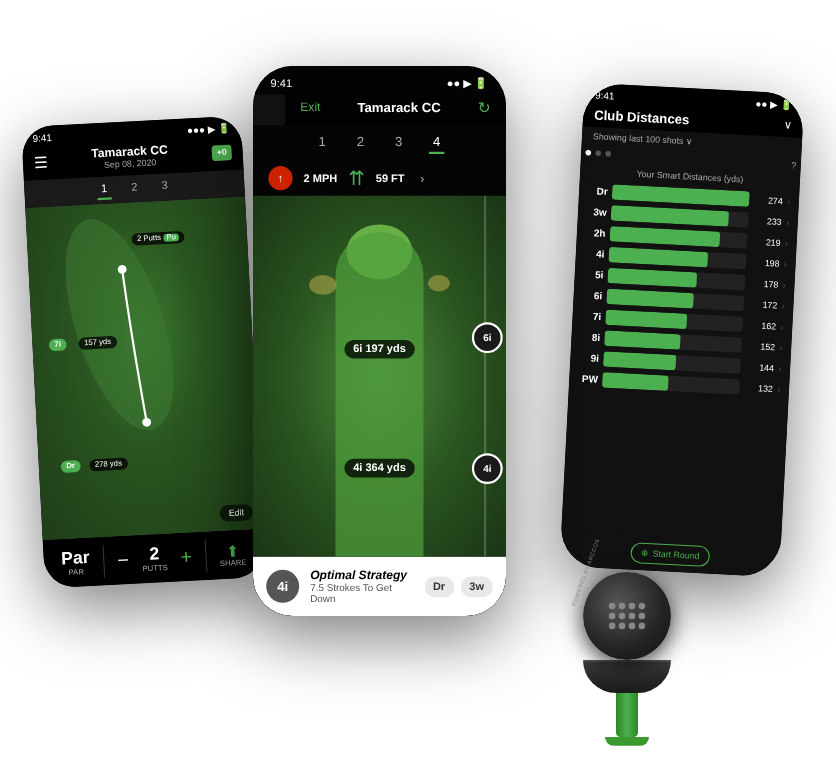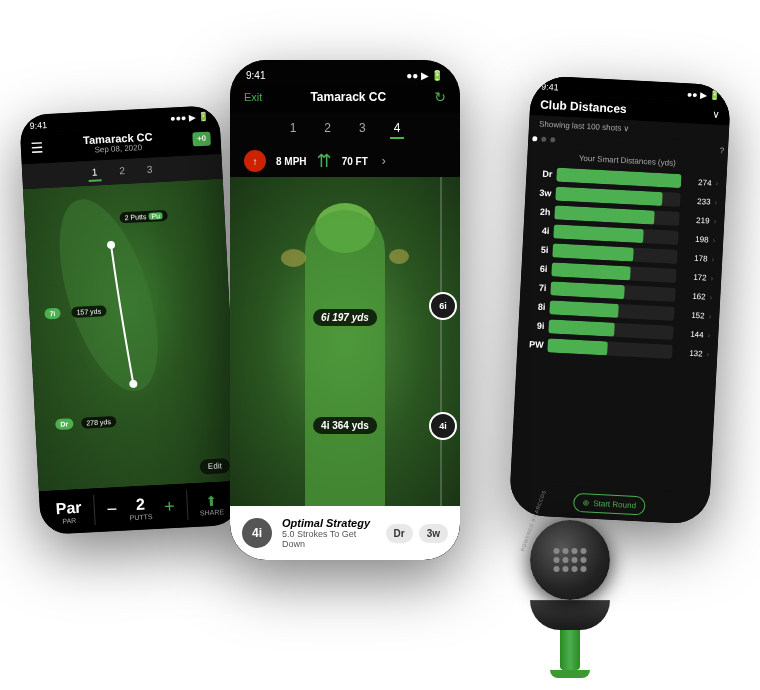--- a/index.html
+++ b/index.html
@@ -238,20 +238,21 @@
       font-size: 10px;
       color: #fff;
       background: rgba(0,0,0,0.8);
     }
     .phone-mid .app-header {
       background: rgba(0,0,0,0.85);
       padding: 4px 14px 8px;
       display: flex;
       justify-content: space-between;
       align-items: center;
+      margin-left: 29px;
     }
     .exit-btn {
       color: #4CAF50;
       font-size: 11px;
     }
     .mid-course-name {
       color: #fff;
       font-size: 12px;
       font-weight: 600;
     }
@@ -356,21 +357,20 @@
       top: 40%;
       left: 50%;
       transform: translateX(-50%);
       background: rgba(0,0,0,0.75);
       color: #fff;
       font-size: 10px;
       padding: 3px 8px;
       border-radius: 12px;
       white-space: nowrap;
       font-weight: 600;
-      font-style: italic;
     }
     .distance-badge-4i {
       position: absolute;
       bottom: 22%;
       left: 50%;
       transform: translateX(-50%);
       background: rgba(0,0,0,0.75);
       color: #fff;
       font-size: 10px;
       padding: 3px 8px;
@@ -706,43 +706,43 @@
         <span class="mid-hole-tab">2</span>
         <span class="mid-hole-tab">3</span>
         <span class="mid-hole-tab active">4</span>
       </div>
       <div class="wind-bar">
         <div class="wind-icon-wrap">
           <div class="wind-circle">
             <span style="color:#fff;font-size:10px;font-weight:700;">↑</span>
           </div>
         </div>
-        <span class="wind-text">8 MPH</span>
+        <span class="wind-text">2 MPH</span>
         <span class="wind-arrow">⇈</span>
-        <span class="wind-text">70 FT</span>
+        <span class="wind-text">59 FT</span>
         <span class="chevron-right-wind">›</span>
       </div>
       <div class="mid-map">
         <div class="green-circle"></div>
         <div class="hole-shape"></div>
         <div class="bunker1"></div>
         <div class="bunker2"></div>
         <div class="distance-badge-6i">6i  197 yds</div>
         <div class="distance-badge-4i">4i  364 yds</div>
 
         <div style="position:absolute;right:18px;top:0;bottom:0;width:2px;background:rgba(255,255,255,0.2);">
           <div style="position:absolute;top:35%;right:-15px;background:#1a1a1a;border:2px solid #fff;color:#fff;font-size:9px;font-weight:700;width:28px;height:28px;border-radius:50%;display:flex;align-items:center;justify-content:center;">6i</div>
           <div style="position:absolute;bottom:20%;right:-15px;background:#1a1a1a;border:2px solid #fff;color:#fff;font-size:9px;font-weight:700;width:28px;height:28px;border-radius:50%;display:flex;align-items:center;justify-content:center;">4i</div>
         </div>
       </div>
       <div class="strategy-bar">
         <div class="strategy-badge">4i</div>
         <div class="strategy-text">
           <div class="strategy-title">Optimal Strategy</div>
-          <div class="strategy-subtitle">5.0 Strokes To Get Down</div>
+          <div class="strategy-subtitle">7.5 Strokes To Get Down</div>
         </div>
         <div class="strategy-clubs">
           <div class="strategy-club-btn">Dr</div>
           <div class="strategy-club-btn">3w</div>
         </div>
       </div>
     </div>
   </div>
 
   <div class="phone phone-right">

